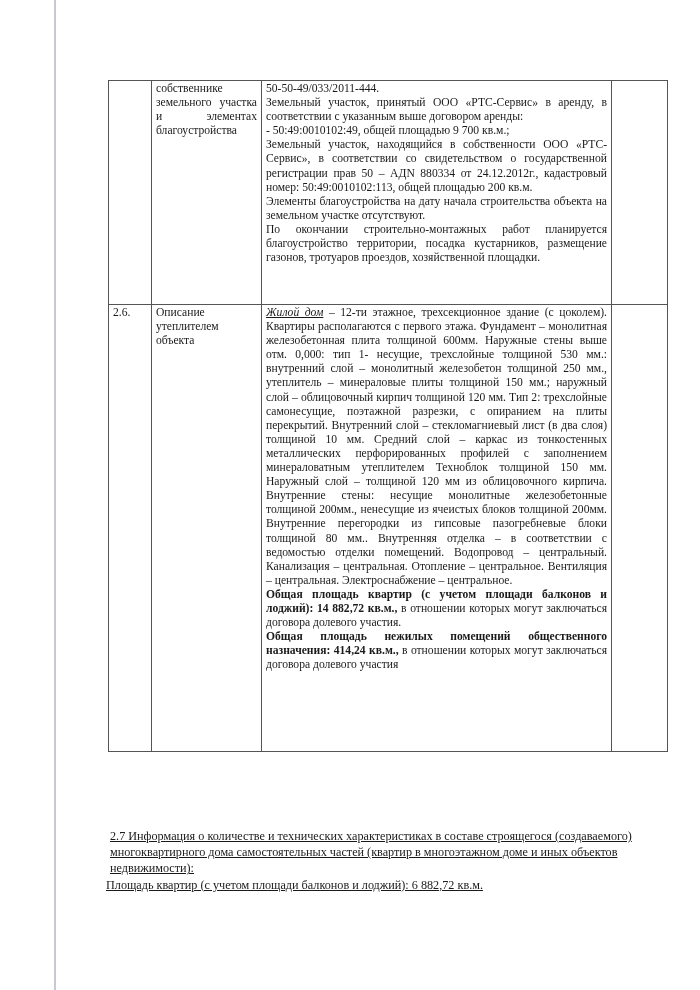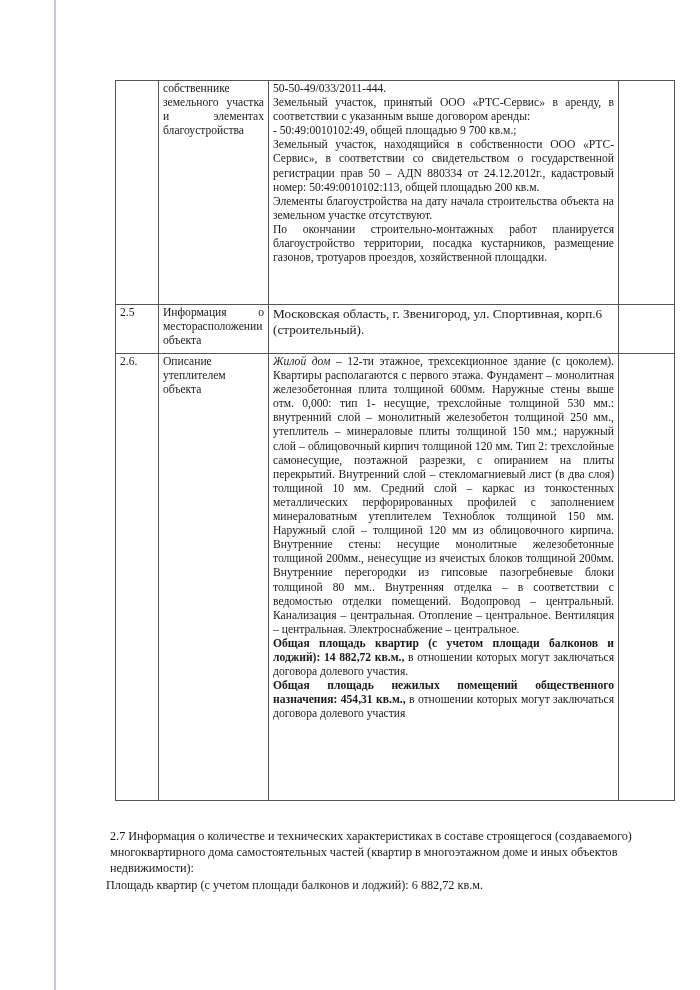--- a/index.html
+++ b/index.html
@@ -4,44 +4,44 @@
   <style>
     html, body { margin: 0; padding: 0; }
     body {
       width: 700px; height: 990px; background: #ffffff; position: relative; overflow: hidden;
       font-family: "Liberation Serif", "DejaVu Serif", serif; color: #1a1a1a;
     }
     .binding-line {
       position: absolute; left: 54px; top: 0; width: 2px; height: 990px; background: #c9c9d6;
     }
     table.doc-table {
-      position: absolute; left: 115px; top: 80px; width: 559px;
+      position: absolute; left: 108px; top: 80px; width: 559px;
       border-collapse: collapse; table-layout: fixed;
       font-size: 11.6px; line-height: 14.1px;
     }
     table.doc-table td {
       border: 1px solid #555; vertical-align: top; padding: 1px 4px 2px 4px;
     }
     table.doc-table tr.first-row td { border-top: 1px solid #555; }
     col.c1 { width: 43px; }
     col.c2 { width: 110px; }
     col.c3 { width: 350px; }
     col.c4 { width: 56px; }
     .justify { text-align: justify; }
     .label-cell { text-align: justify; }
     .p { margin: 0; }
     .loc { font-size: 13.2px; line-height: 16px; padding-top: 0; }
-    .italic-u { font-style: italic; }
+    .italic-u { font-style: italic; text-decoration: underline; }
     .bold { font-weight: bold; }
     .row-24 td { height: 220px; }
     .row-25 td { height: 45px; }
     .row-26 td { height: 443px; }
     .section-27 {
       position: absolute; left: 106px; top: 828px; width: 560px;
-      font-size: 12.2px; line-height: 16.2px;
+      font-size: 12.2px; line-height: 16.2px; text-decoration: underline;
     }
     .section-27 .p { margin: 0; }
     .indent1 { padding-left: 4px; }
   </style>
 </head>
 <body>
 
 <div class="binding-line"></div>
 
 <table class="doc-table">
@@ -60,34 +60,28 @@
       <p class="p">50-50-49/033/2011-444.</p>
       <p class="p">Земельный участок, принятый ООО «РТС-Сервис» в аренду, в соответствии с указанным выше договором аренды:</p>
       <p class="p">- 50:49:0010102:49, общей площадью 9 700 кв.м.;</p>
       <p class="p">Земельный участок, находящийся в собственности ООО «РТС-Сервис», в соответствии со свидетельством о государственной регистрации прав 50 – АДN 880334 от 24.12.2012г., кадастровый номер: 50:49:0010102:113, общей площадью 200 кв.м.</p>
       <p class="p">Элементы благоустройства на дату начала строительства объекта на земельном участке отсутствуют.</p>
       <p class="p">По окончании строительно-монтажных работ планируется благоустройство территории, посадка кустарников, размещение газонов, тротуаров проездов, хозяйственной площадки.</p>
     </td>
     <td></td>
   </tr>
 
-  <tr class="row-25">
-    <td>2.5</td>
-    <td class="label-cell">Информация о месторасположении объекта</td>
-    <td class="loc">Московская область, г. Звенигород, ул. Спортивная, корп.6  (строительный).</td>
-    <td></td>
-  </tr>
 
   <tr class="row-26">
     <td>2.6.</td>
     <td>Описание утеплителем объекта</td>
     <td class="justify">
       <p class="p"><span class="italic-u">Жилой дом</span><span>  – 12-ти этажное, трехсекционное здание (с цоколем).  Квартиры располагаются с первого этажа. Фундамент – монолитная железобетонная плита толщиной 600мм. Наружные стены выше отм. 0,000: тип 1- несущие, трехслойные толщиной 530 мм.: внутренний слой – монолитный железобетон толщиной 250 мм., утеплитель – минераловые плиты толщиной 150 мм.; наружный слой – облицовочный кирпич толщиной 120 мм. Тип 2: трехслойные самонесущие, поэтажной разрезки, с опиранием на плиты перекрытий. Внутренний слой – стекломагниевый лист (в два слоя) толщиной 10 мм. Средний слой – каркас из тонкостенных металлических перфорированных профилей с заполнением минераловатным утеплителем Техноблок толщиной 150 мм. Наружный слой – толщиной 120 мм из облицовочного кирпича. Внутренние стены: несущие монолитные железобетонные толщиной 200мм., ненесущие из ячеистых блоков толщиной 200мм. Внутренние перегородки из гипсовые пазогребневые блоки толщиной 80 мм.. Внутренняя отделка – в соответствии с ведомостью отделки помещений. Водопровод – центральный. Канализация – центральная. Отопление – центральное. Вентиляция – центральная. Электроснабжение – центральное.</span></p>
       <p class="p"><span class="bold">Общая площадь квартир (с учетом площади балконов и лоджий): 14 882,72 кв.м.,</span><span> в отношении которых могут заключаться договора долевого участия.</span></p>
-      <p class="p"><span class="bold">Общая площадь нежилых помещений общественного назначения: 454,31 кв.м.,</span><span> в отношении которых могут заключаться договора долевого участия</span></p>
+      <p class="p"><span class="bold">Общая площадь нежилых помещений общественного назначения: 414,24 кв.м.,</span><span> в отношении которых могут заключаться договора долевого участия</span></p>
     </td>
     <td></td>
   </tr>
 </tbody>
   </table>
 
 <div class="section-27">
   <p class="p indent1">2.7 Информация о количестве и технических характеристиках в составе строящегося (создаваемого) многоквартирного дома самостоятельных частей (квартир в многоэтажном доме и иных объектов недвижимости):</p>
   <p class="p">Площадь квартир (с учетом площади балконов и лоджий): 6 882,72 кв.м.</p>
 </div>

